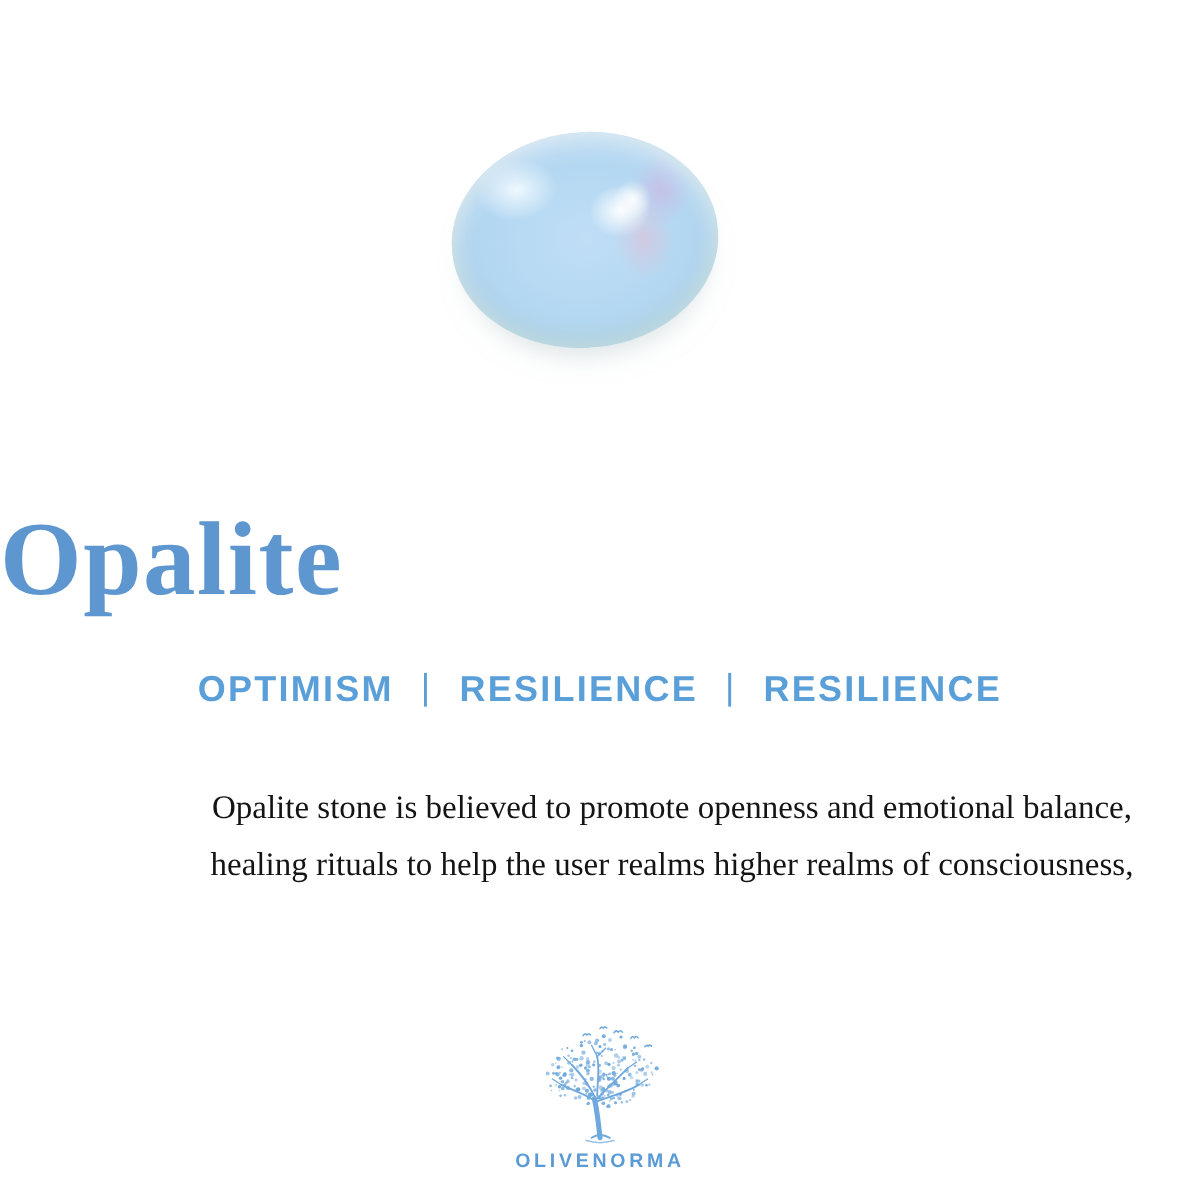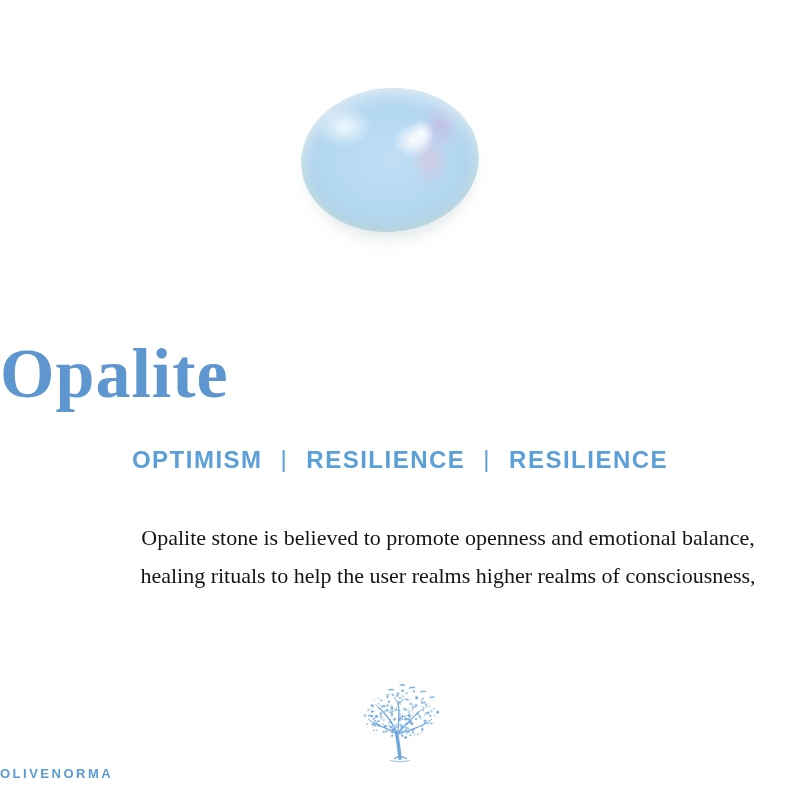--- a/index.html
+++ b/index.html
@@ -86,21 +86,21 @@
 
   
   .logo{
     position:absolute;
     left:352px; top:682px;
     width:96px; height:84px;
   }
   .brand-name{
     position:absolute;
     left:0; top:766px; width:800px;
-    text-align:left;
+    text-align:center;
     font-size:13px;
     font-weight:bold;
     letter-spacing:2.5px;
     color:var(--brand-color,#5b9bd5);
   }
 </style>
 </head>
 <body>
 
 <div id="canvas" style="--bg: #ffffff; --title-color: #5e96cf; --traits-color: #5b9fd9; --text-color: #141414; --brand-color: #5b9bd5;">

